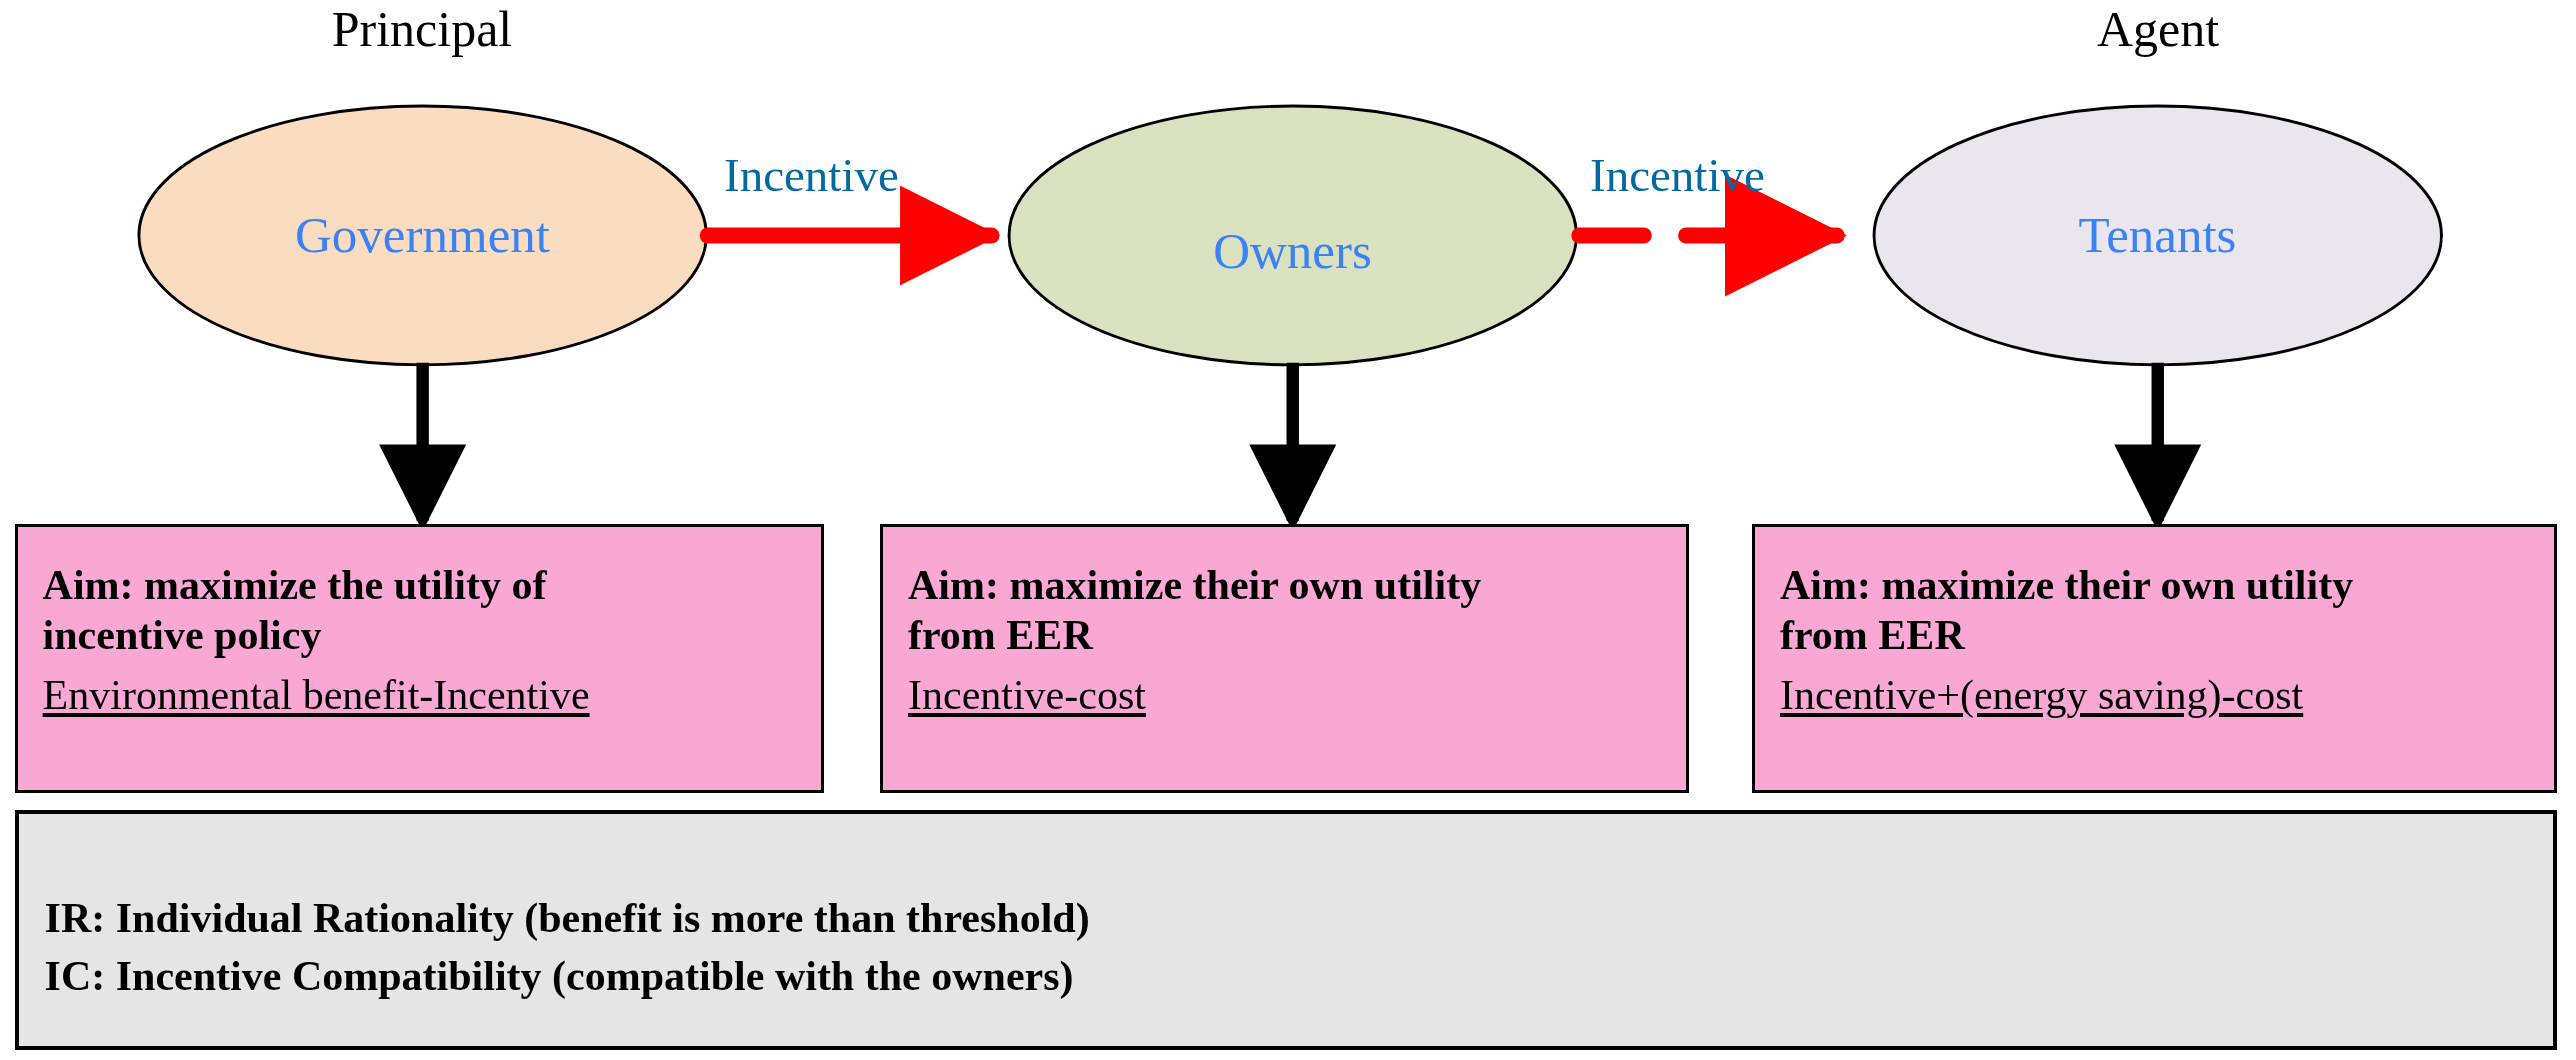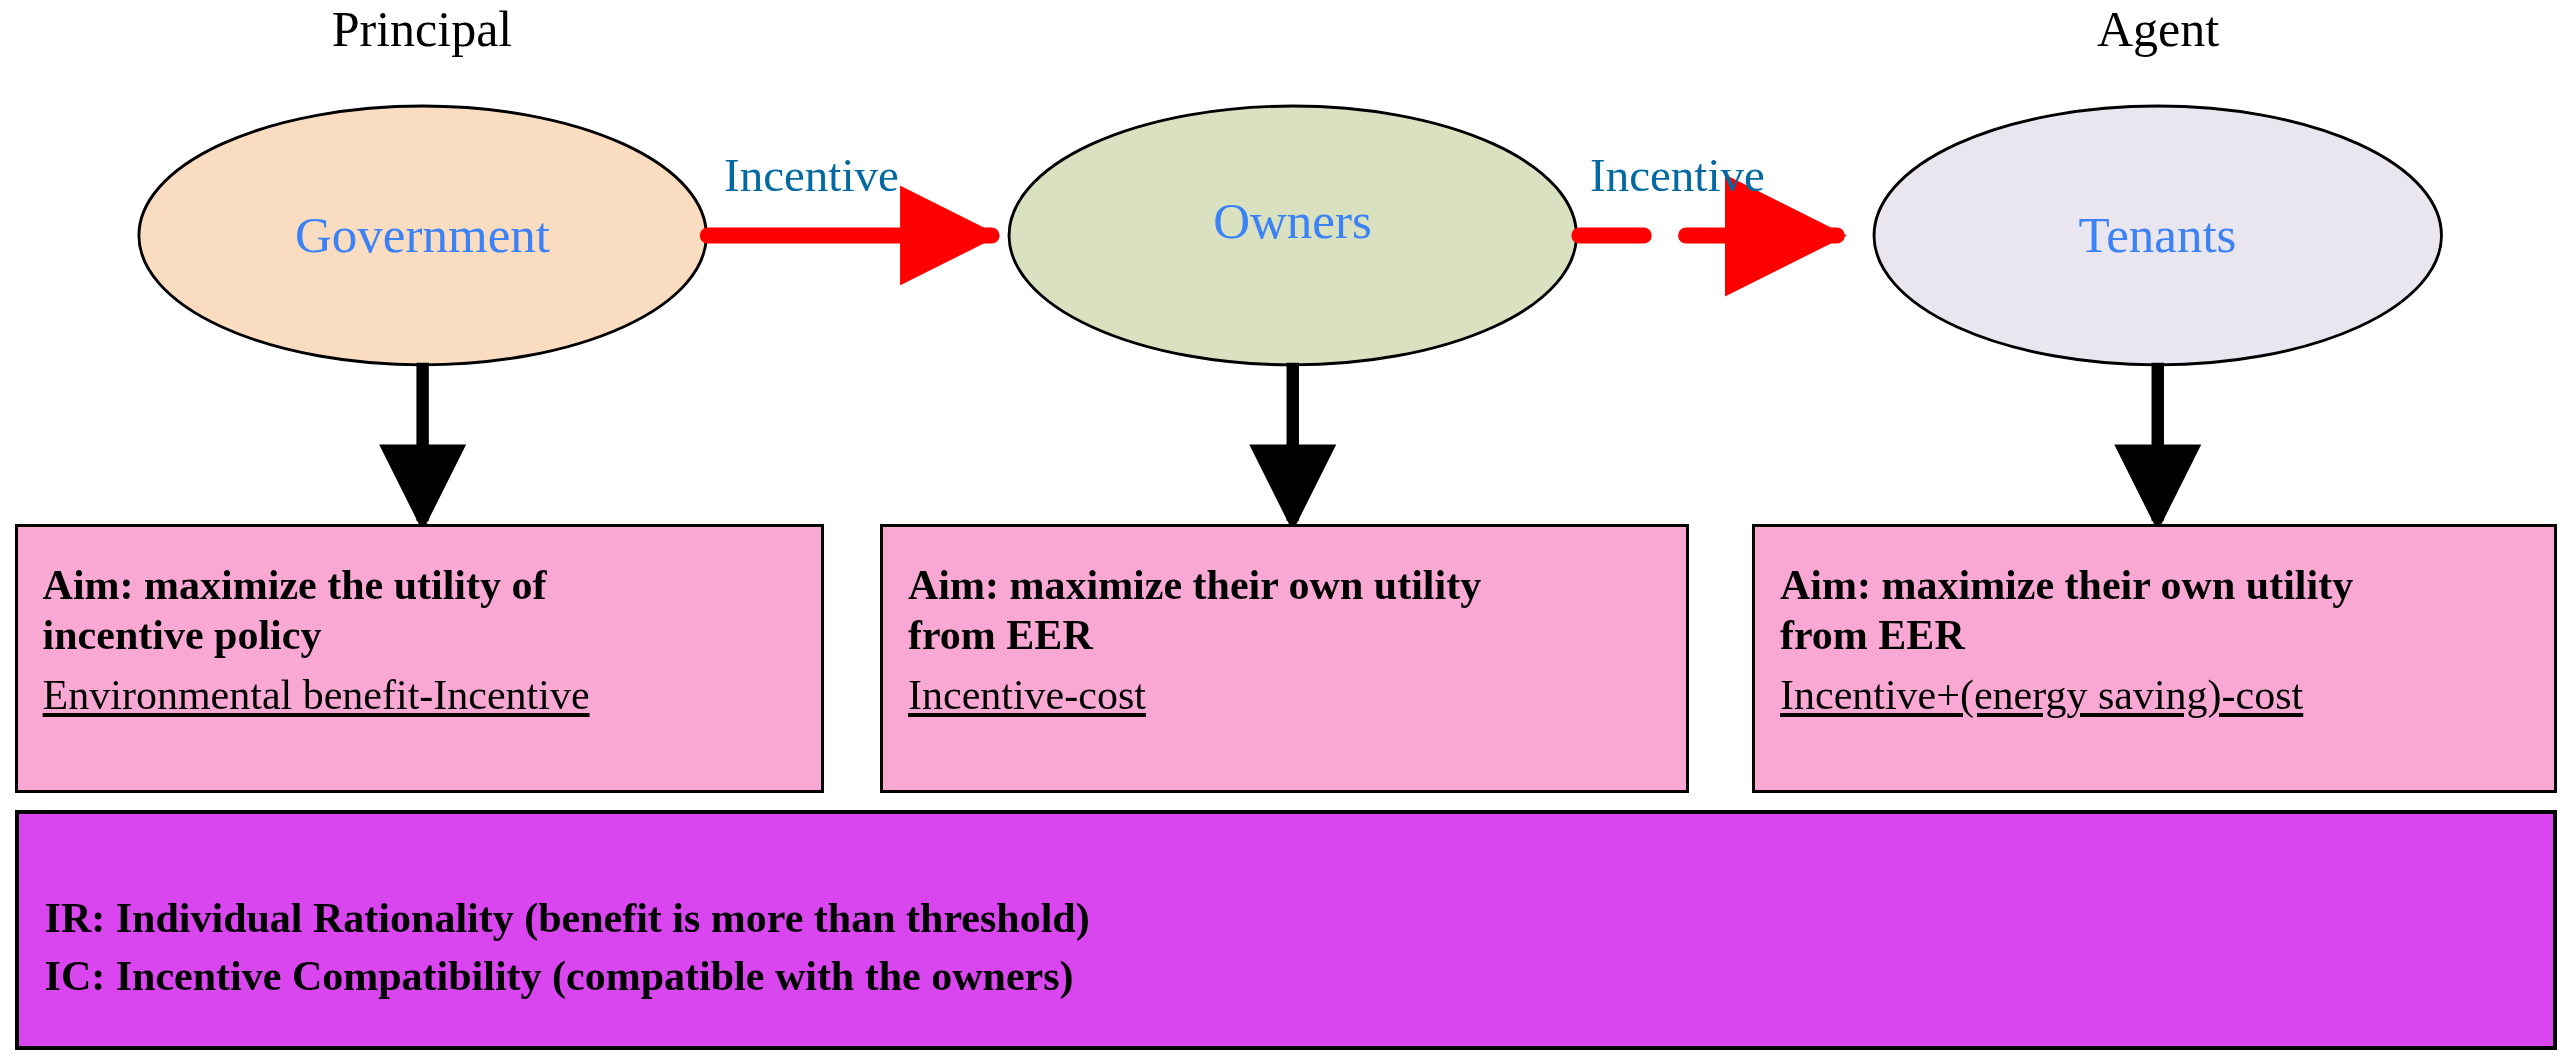--- a/index.html
+++ b/index.html
@@ -15,21 +15,21 @@
   .node-text{font-size:51px;line-height:1;white-space:nowrap;color:#3b82f6;}
 
   .edge-label{position:absolute;font-size:47px;line-height:1;white-space:nowrap;color:#0369a1;}
 
   .aimbox{position:absolute;background:#f9a8d4;border:3.7px solid #000;box-sizing:border-box;}
   .aim-inner{position:absolute;left:25px;right:17.5px;top:34px;}
   .aim-title{font-size:42px;font-weight:bold;line-height:1.18;letter-spacing:0px;}
   .aim-formula{font-size:42px;font-weight:normal;text-decoration:underline;
                text-underline-offset:4.4px;line-height:1.2;margin-top:10.2px;white-space:nowrap;}
 
-  .notebox{position:absolute;background:#d946ef;border:4.4px solid #000;box-sizing:border-box;}
+  .notebox{position:absolute;background:#e5e5e5;border:4.4px solid #000;box-sizing:border-box;}
   .note-inner{position:absolute;left:26px;top:76px;}
   .note-line{font-size:42px;font-weight:bold;line-height:1.38;white-space:nowrap;}
 </style>
 </head>
 <body>
 
 <div class="stage">
 
   <svg class="layer" viewBox="0 0 3523 1451">
     <defs>
@@ -56,21 +56,21 @@
     <line x1="1768" y1="496" x2="1768" y2="712" stroke="#000000" stroke-width="17" marker-end="url(#mk-black)"></line>
     <line x1="2951" y1="496" x2="2951" y2="712" stroke="#000000" stroke-width="17" marker-end="url(#mk-black)"></line>
   </svg>
 
   <div class="role-label" style="left:276px;top:4.4px;width:292px;">Principal</div>
   <div class="role-label" style="left:2012px;top:4.4px;width:292px;">Agent</div>
 
   <div class="node" style="left:139px;top:106px;width:567px;height:259px;">
     <span class="node-text">Government</span>
   </div>
-  <div class="node" style="left:1009px;top:92px;width:567px;height:259px;">
+  <div class="node" style="left:1009px;top:122px;width:567px;height:259px;">
     <span class="node-text">Owners</span>
   </div>
   <div class="node" style="left:1874px;top:106px;width:567px;height:259px;">
     <span class="node-text">Tenants</span>
   </div>
 
   <div class="edge-label" style="left:724px;top:152px;">Incentive</div>
   <div class="edge-label" style="left:1590px;top:152px;">Incentive</div>
 
   <div class="aimbox" style="left:14.6px;top:524px;width:809px;height:269px;">

